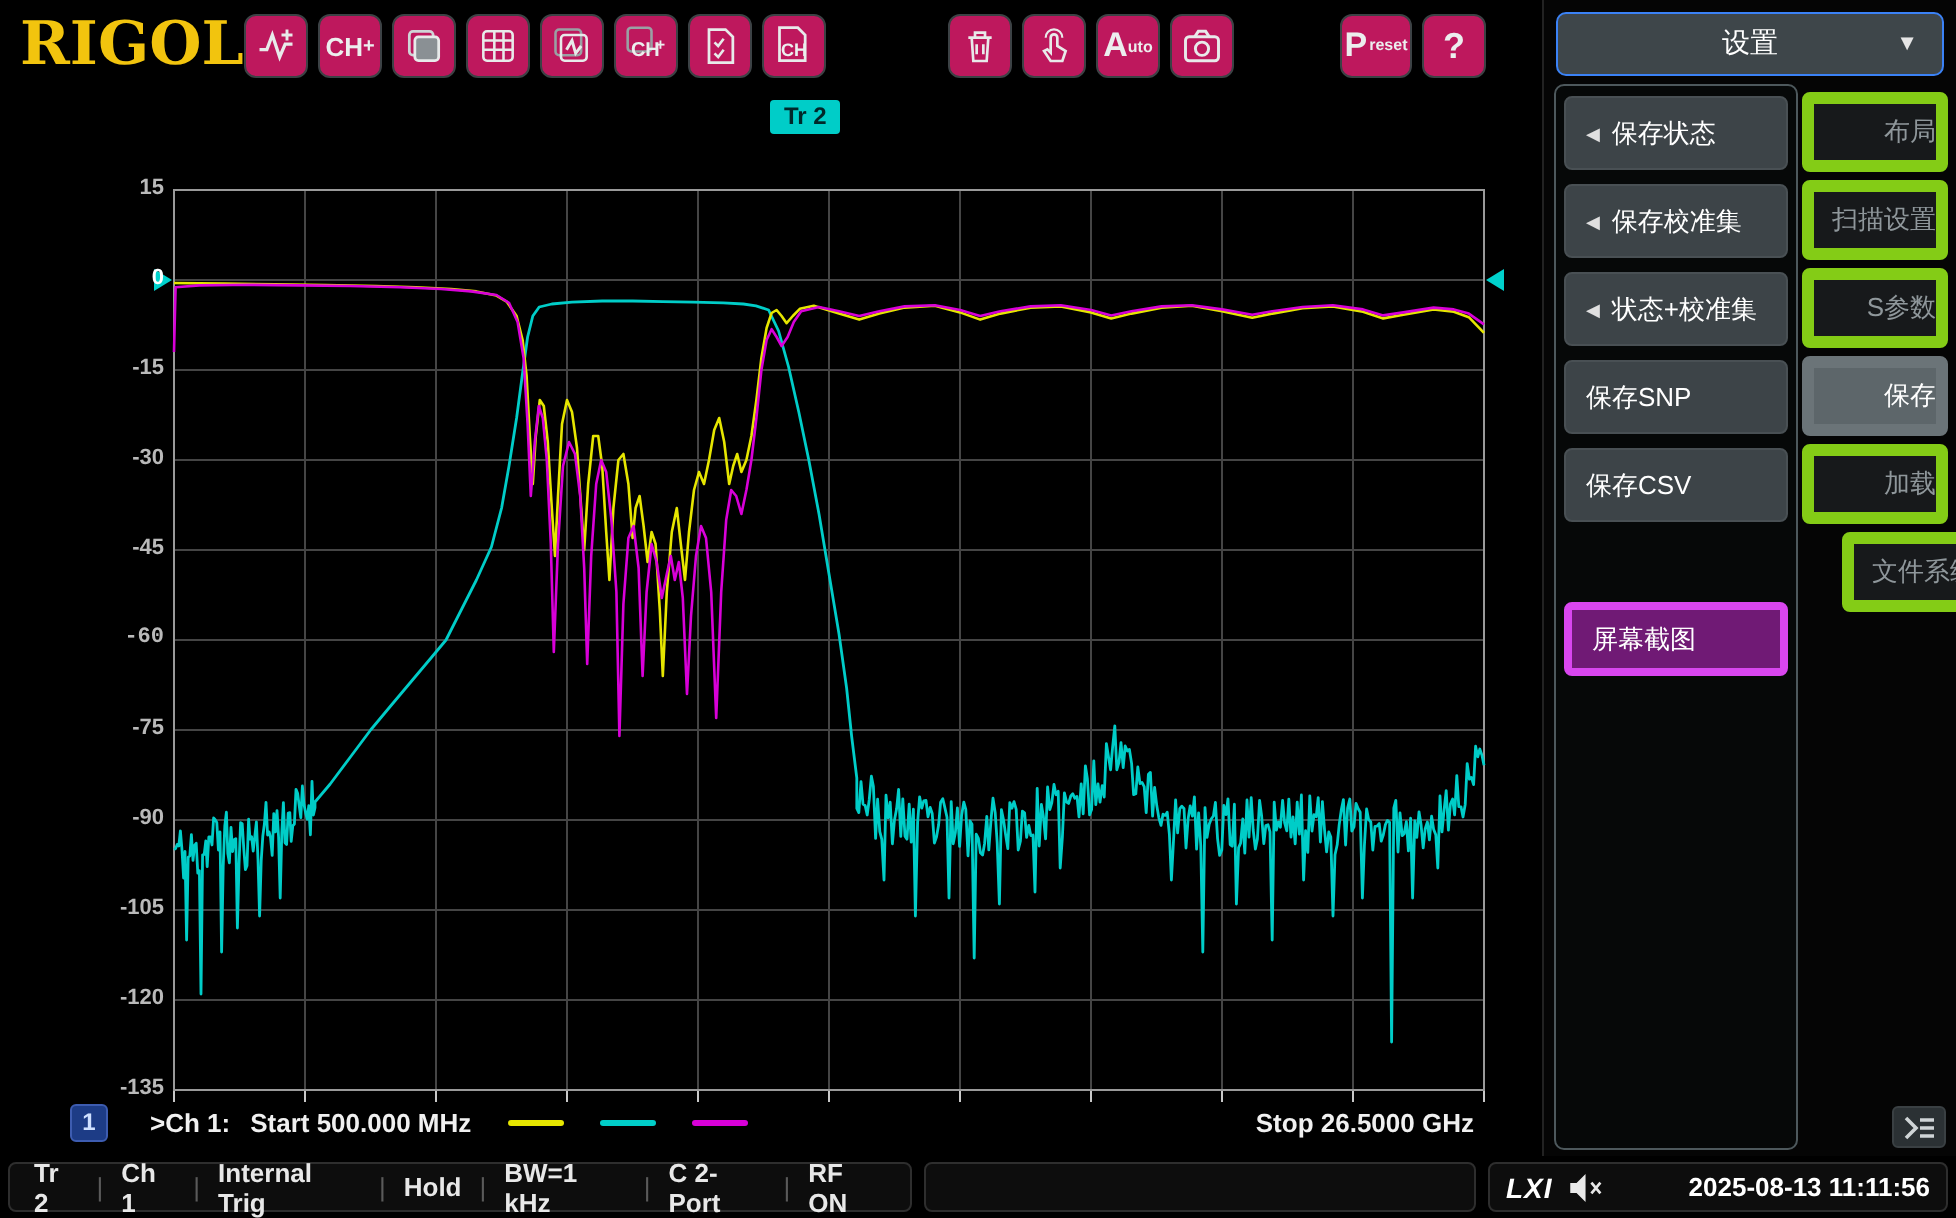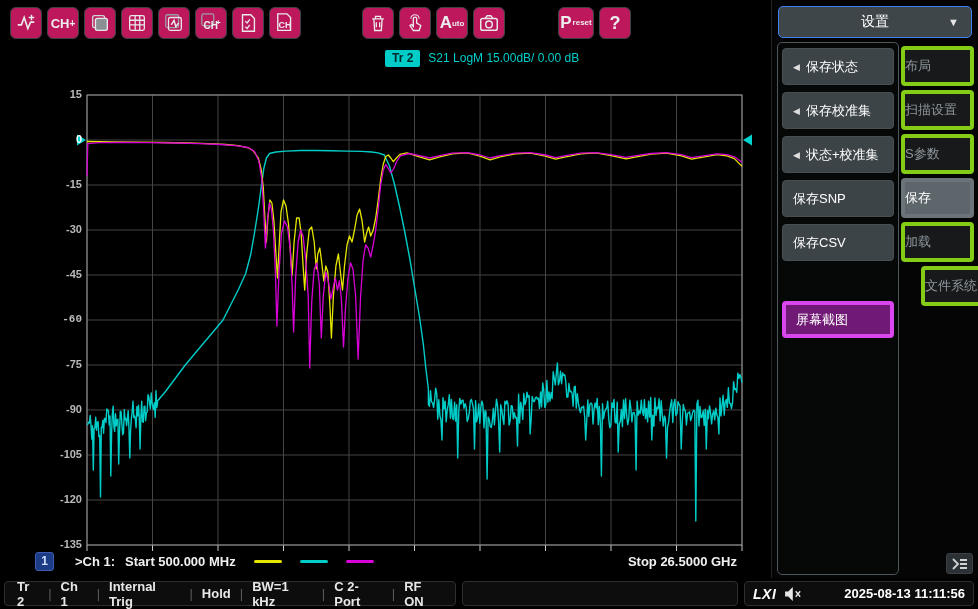--- a/index.html
+++ b/index.html
@@ -55,23 +55,23 @@
                align-items:center; justify-content:center; cursor:pointer; font-family:"Liberation Sans",sans-serif; }
   .sb-header .dd { position:absolute; right:12px; font-size:11px; color:#e6e6e6; }
   .submenu-panel { position:absolute; left:5px; top:42px; width:122px; height:533px;
                    border:1px solid #4d585c; border-radius:5px; background:#060808; }
   .smbtn { position:absolute; left:4px; width:112px; height:37px; background:#3d4448; border:1px solid #495054;
            border-radius:4px; color:#fff; font-size:13px; display:flex; align-items:center; gap:6px;
            padding-left:10px; cursor:pointer; font-family:"Liberation Sans",sans-serif; }
   .smbtn .arr { font-size:9px; color:#e0e0e0; }
   .smbtn.hl { background:#701a75; border:4px solid #d946ef;margin-top:35px; }
   .tabs-col { position:absolute; left:129px; top:42px; width:74px; }
-  .tab { position:absolute; left:0; width:73px; height:40px; background:#17191b; border:4px solid #84cc16;
+  .tab { position:absolute; left:0; width:73px; height:40px; background:#17191b; border:6px solid #84cc16;
          border-radius:4px; color:#8f979b; font-size:13px; display:flex; align-items:center;
-         justify-content:flex-start; cursor:pointer; font-family:"Liberation Sans",sans-serif; }
+         justify-content:flex-end; cursor:pointer; font-family:"Liberation Sans",sans-serif; }
   .tab.active { background:#5d666a; border-color:#6b7478; color:#ffffff; }
   .collapse { position:absolute; right:5px; bottom:4px; width:27px; height:21px; background:#2b3134;
               border:1px solid #3a4043; border-radius:3px; display:flex; align-items:center;
               justify-content:center; cursor:pointer; }
 
   
   .statusbar { grid-column:1 / span 2; display:flex; align-items:center; gap:6px; background:#000;
                padding:3px 4px; }
   .sb-box { height:25px; background:#0d0d0d; border:1px solid #2e2e2e; border-radius:4px;
             display:flex; align-items:center; color:#e8e8e8; font-size:13px; font-weight:bold; }
@@ -82,20 +82,21 @@
   .lxi { font-style:italic; font-weight:bold; font-size:14px; color:#fff; letter-spacing:0.5px; }
   .dt { margin-left:auto; color:#fff; }
 </style>
 </head>
 <body>
 
 <div class="app">
   <div class="left-col">
 
     <div class="toolbar">
+      <div class="logo">RIGOL</div>
 
       <button class="tbtn">
         <svg width="22" height="22" viewBox="0 0 24 24" fill="none" stroke="#e8eaea" stroke-width="1.8">
           <path d="M3 14 h4 l3 -8 4 12 3 -7 h4"></path>
             <path d="M18 3 v6 M15 6 h6" stroke-width="1.6"></path>
         </svg>
       </button>
 
       <button class="tbtn">
         <span class="tb-text">CH</span>
@@ -237,21 +238,20 @@
           <span style="left: 38px; top: 312px;">-75</span>
           <span style="left: 38px; top: 357px;">-90</span>
           <span style="left: 38px; top: 402px;">-105</span>
           <span style="left: 38px; top: 447px;">-120</span>
           <span style="left: 38px; top: 492px;">-135</span>
         </div>
 
       <div class="trace-labels">
         <div class="tl-active">
           <span class="tl-badge" style="background: rgb(0, 205, 200);">Tr 2</span>
-          <span class="tl-meta" style="color: rgb(0, 205, 200);">S21 LogM 15.00dB/ 0.00 dB</span>
         </div>
       </div>
 
       <div class="channel-bar">
         <span class="ch-num">1</span>
         <span class="ch-label">&gt;Ch 1:</span>
         <span class="ch-start">Start  500.000 MHz</span>
         <span class="dash" style="background: rgb(230, 230, 0);"></span>
         <span class="dash" style="background: rgb(0, 205, 200);"></span>
         <span class="dash" style="background: rgb(216, 0, 216);"></span>

